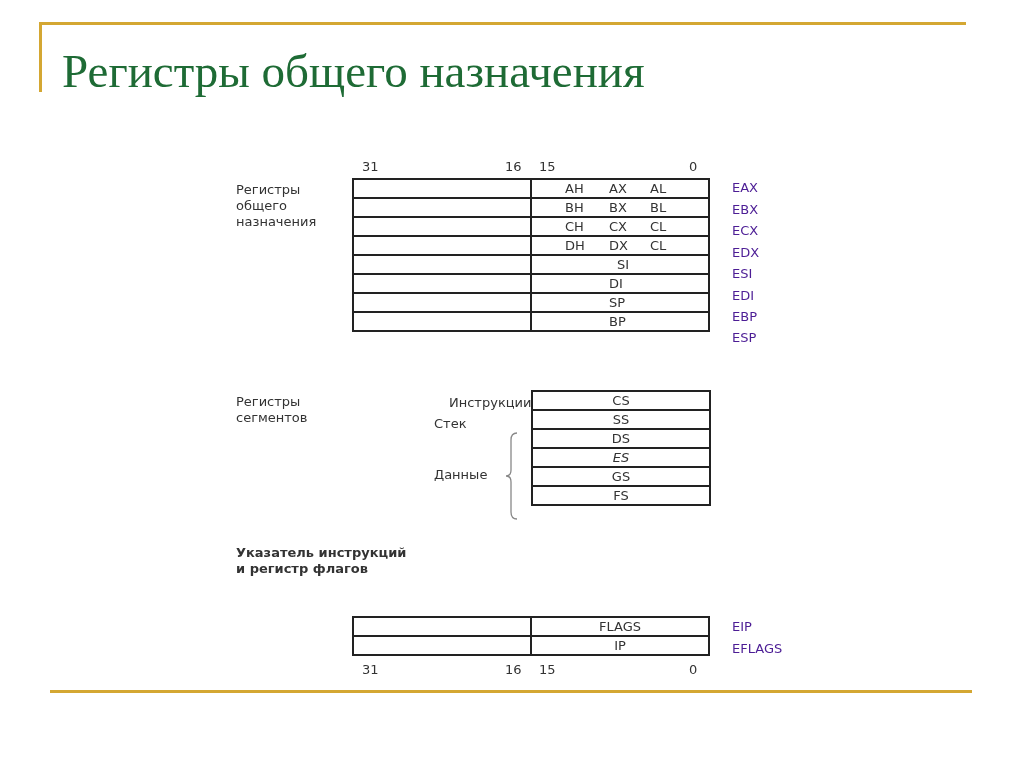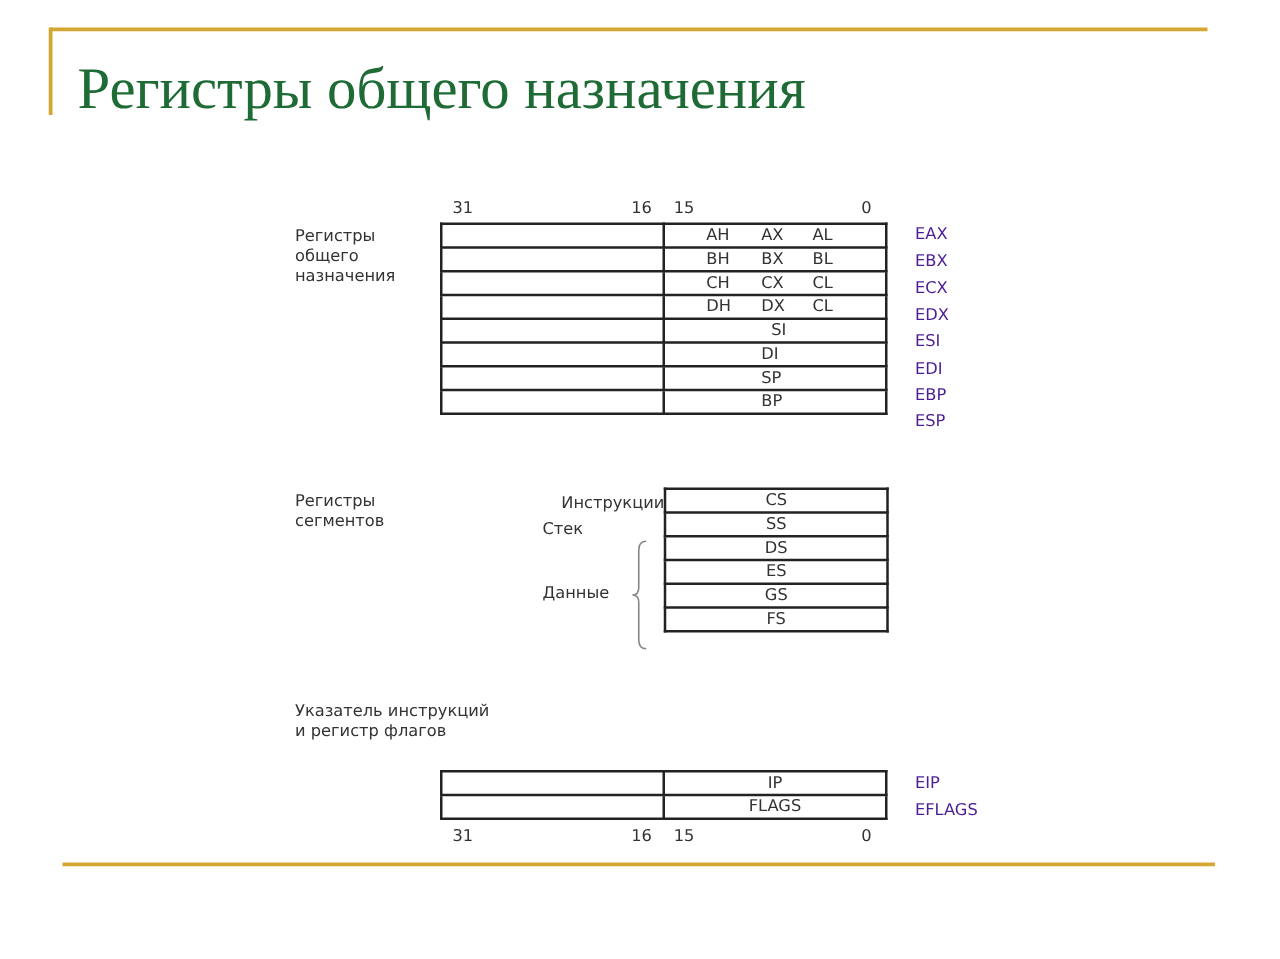--- a/index.html
+++ b/index.html
@@ -125,45 +125,45 @@
       <tr>
         <td style="width:176px;">CS</td>
       </tr>
   <tr>
         <td style="width:176px;">SS</td>
       </tr>
   <tr>
         <td style="width:176px;">DS</td>
       </tr>
   <tr>
-        <td style="width:176px;">ES</td>
+        <td style="width:176px;font-style:italic;">ES</td>
       </tr>
   <tr>
         <td style="width:176px;">GS</td>
       </tr>
   <tr>
         <td style="width:176px;">FS</td>
       </tr>
 </tbody>
   </table>
 
-<div class="lbl" style="left:236px;top:562px;">
+<div class="lbl" style="left:236px;top:545px;font-weight:bold;">
   <div>Указатель инструкций</div>
   <div>и регистр флагов</div>
 </div>
 
 <table class="reg" style="left:352px;top:616px;">
   <tbody>
       <tr>
         <td class="hi-cell"></td>
-        <td class="lo-cell">IP</td>
+        <td class="lo-cell">FLAGS</td>
       </tr>
   <tr>
         <td class="hi-cell"></td>
-        <td class="lo-cell">FLAGS</td>
+        <td class="lo-cell">IP</td>
       </tr>
 </tbody>
   </table>
 <span class="regname" style="left:718px;top:619px;">EIP</span>
 <span class="regname" style="left:718px;top:641px;">EFLAGS</span>
 
 <span class="num" style="left:362px;top:662px;">31</span>
 <span class="num" style="left:505px;top:662px;">16</span>
 <span class="num" style="left:539px;top:662px;">15</span>
 <span class="num" style="left:689px;top:662px;">0</span>

